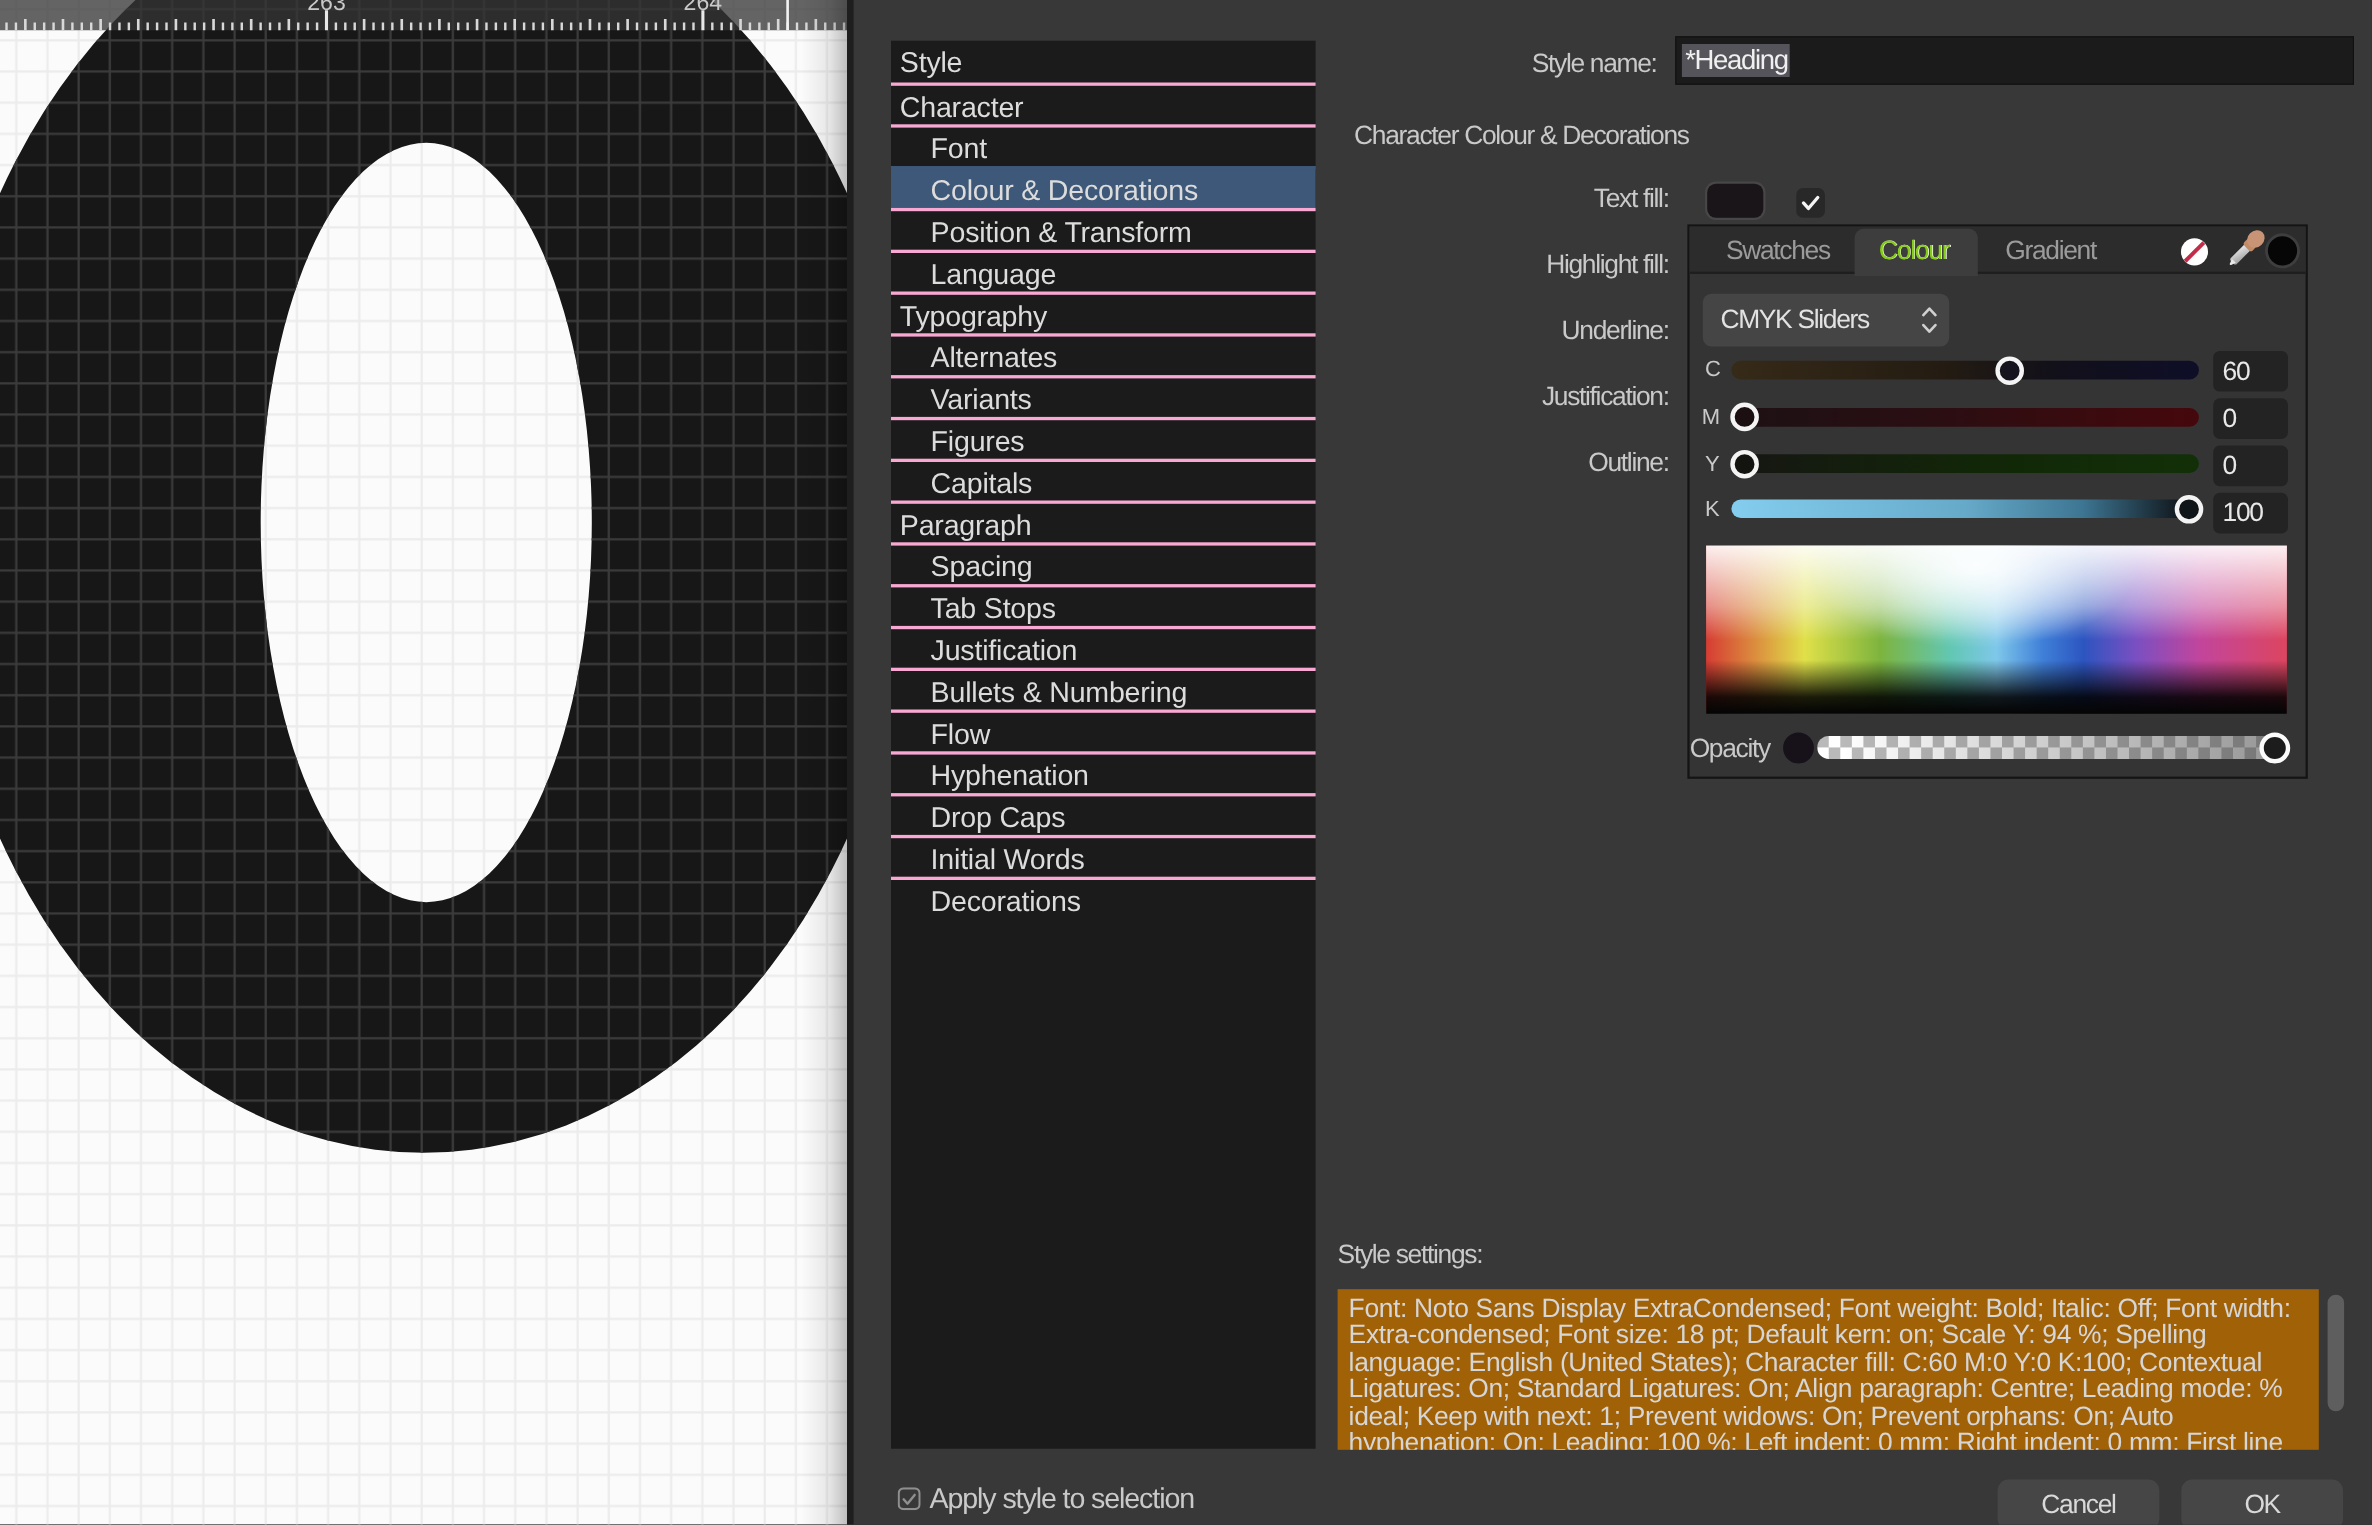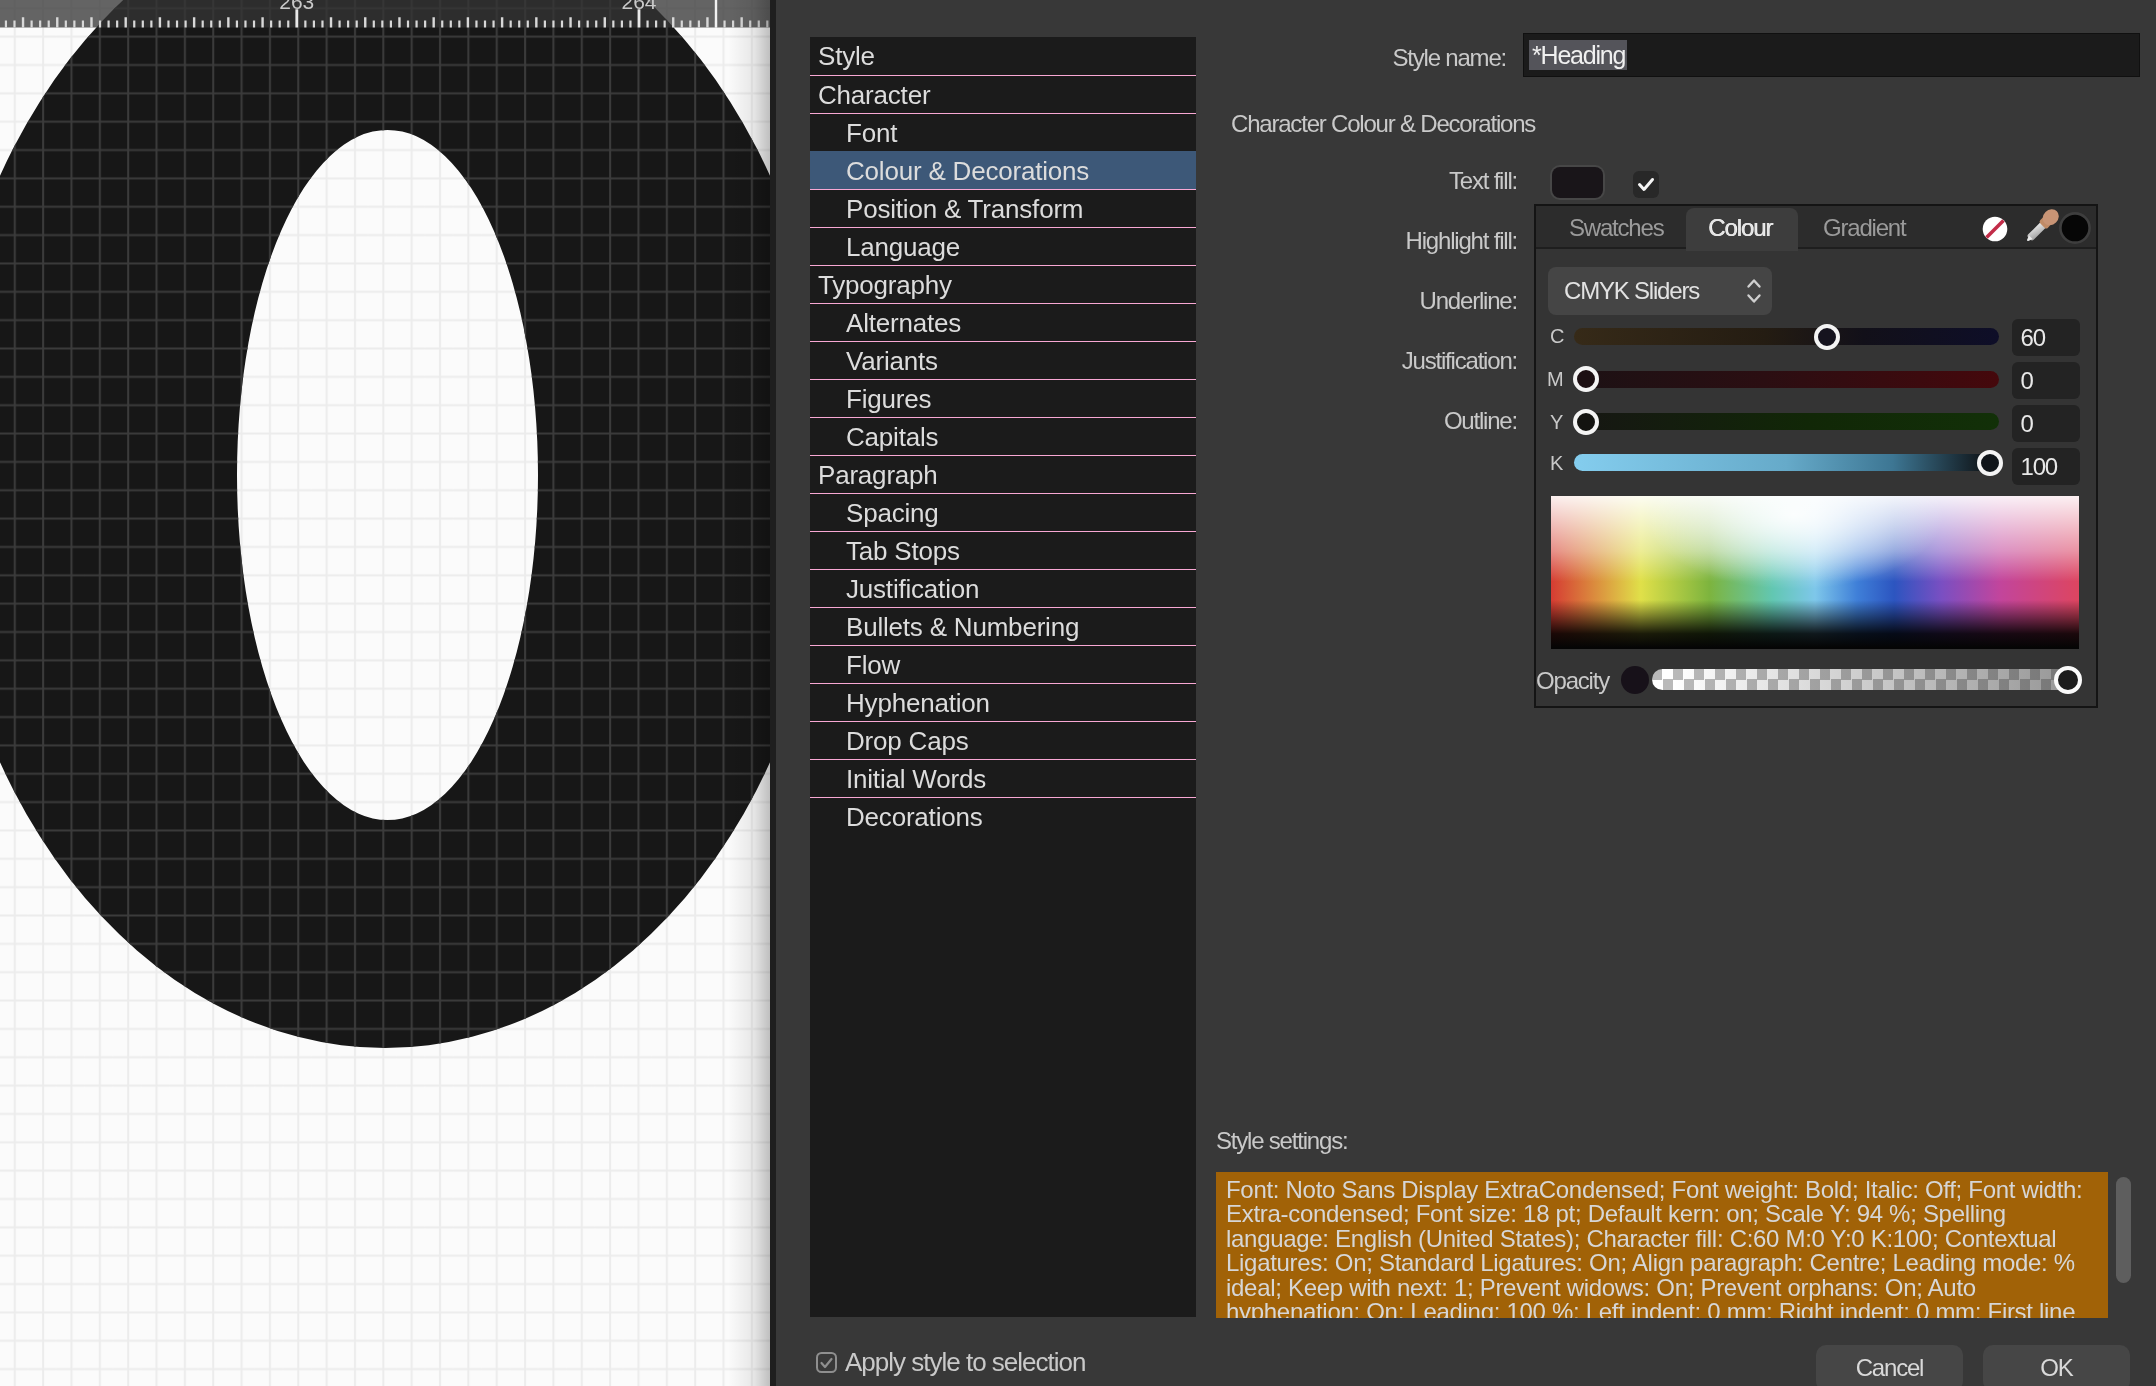--- a/index.html
+++ b/index.html
@@ -1,18 +1,18 @@
 <!DOCTYPE html>
 <html><head><meta charset="utf-8"><style>
 * {margin:0;padding:0;box-sizing:border-box}
 html,body {width:2156px;height:1386px;overflow:hidden;background:#383838;font-family:"Liberation Sans",sans-serif}
 #stage {position:relative;width:2156px;height:1386px}
 #dlg {position:absolute;left:770px;top:0;width:1386px;height:1386px;background:#383838;border-left:6px solid #1e1e1e}
 #list {position:absolute;left:810px;top:37px;width:386px;height:1280px;background:#1b1b1b}
-.row {height:38px;line-height:38px;padding-left:8px;font-size:26px;color:#dcdcdc;border-top:1px solid #f9a8d4;letter-spacing:-0.2px}
+.row {height:38px;line-height:38px;padding-left:8px;font-size:26px;color:#dcdcdc;border-top:3px solid #f9a8d4;letter-spacing:-0.2px}
 .row:first-child {border-top:none}
 .row.sub {padding-left:36px}
 .row.sel {background:#3d5878;border-top-color:#3d5878}
 .lab {position:absolute;font-size:24px;color:#c9c9c9;white-space:nowrap;letter-spacing:-1.2px;line-height:38px;height:38px}
 .cm {font-size:20px !important;letter-spacing:0 !important}
 .btn {position:absolute;width:147px;height:46px;background:#464646;border-radius:10px;color:#d9d9d9;font-size:24px;text-align:center;line-height:46px;letter-spacing:-1.2px}
 </style></head>
 <body>
 <div id="stage">
 <svg width="770" height="1386" viewBox="0 0 770 1386" style="position:absolute;left:0;top:0">
@@ -88,21 +88,21 @@
 <div class="lab" style="right:639px;top:222px">Highlight fill:</div>
 <div class="lab" style="right:639px;top:282px">Underline:</div>
 <div class="lab" style="right:639px;top:342px">Justification:</div>
 <div class="lab" style="right:639px;top:402px">Outline:</div>
 
 <div id="pop" style="position:absolute;left:1534px;top:204px;width:564px;height:504px;background:#343434;border:2px solid #141414">
   <div style="position:absolute;left:0;top:0;width:100%;height:43px;background:#2c2c2c;border-bottom:2px solid #1e1e1e"></div>
   <div style="position:absolute;left:150px;top:2px;width:112px;height:43px;background:#3d3d3d;border-radius:8px 8px 0 0"></div>
 </div>
 <div class="lab" style="left:1569px;top:209px;color:#9b9b9b">Swatches</div>
-<div class="lab" style="left:1708px;top:209px;color:#e5e5e5;font-size:24px;letter-spacing:-1.1px;text-shadow:0.6px 0 0 #fff">Colour</div>
+<div class="lab" style="left:1708px;top:209px;color:#84cc16;font-size:24px;letter-spacing:-1.1px;text-shadow:0.6px 0 0 #fff">Colour</div>
 <div class="lab" style="left:1823px;top:209px;color:#9b9b9b">Gradient</div>
 <svg width="26" height="26" viewBox="0 0 26 26" style="position:absolute;left:1982px;top:216px">
       <circle cx="13" cy="13" r="12.3" fill="#fff"></circle>
       <line x1="21.5" y1="4.5" x2="4.5" y2="21.5" stroke="#c22c48" stroke-width="3.6"></line>
     </svg>
 <svg width="44" height="44" viewBox="0 0 44 44" style="position:absolute;left:2018px;top:206px">
 <defs>
         <linearGradient id="met" x1="0" y1="0" x2="1" y2="1">
           <stop offset="0" stop-color="#f2f2f2"></stop>
           <stop offset="1" stop-color="#9c9c9c"></stop>

